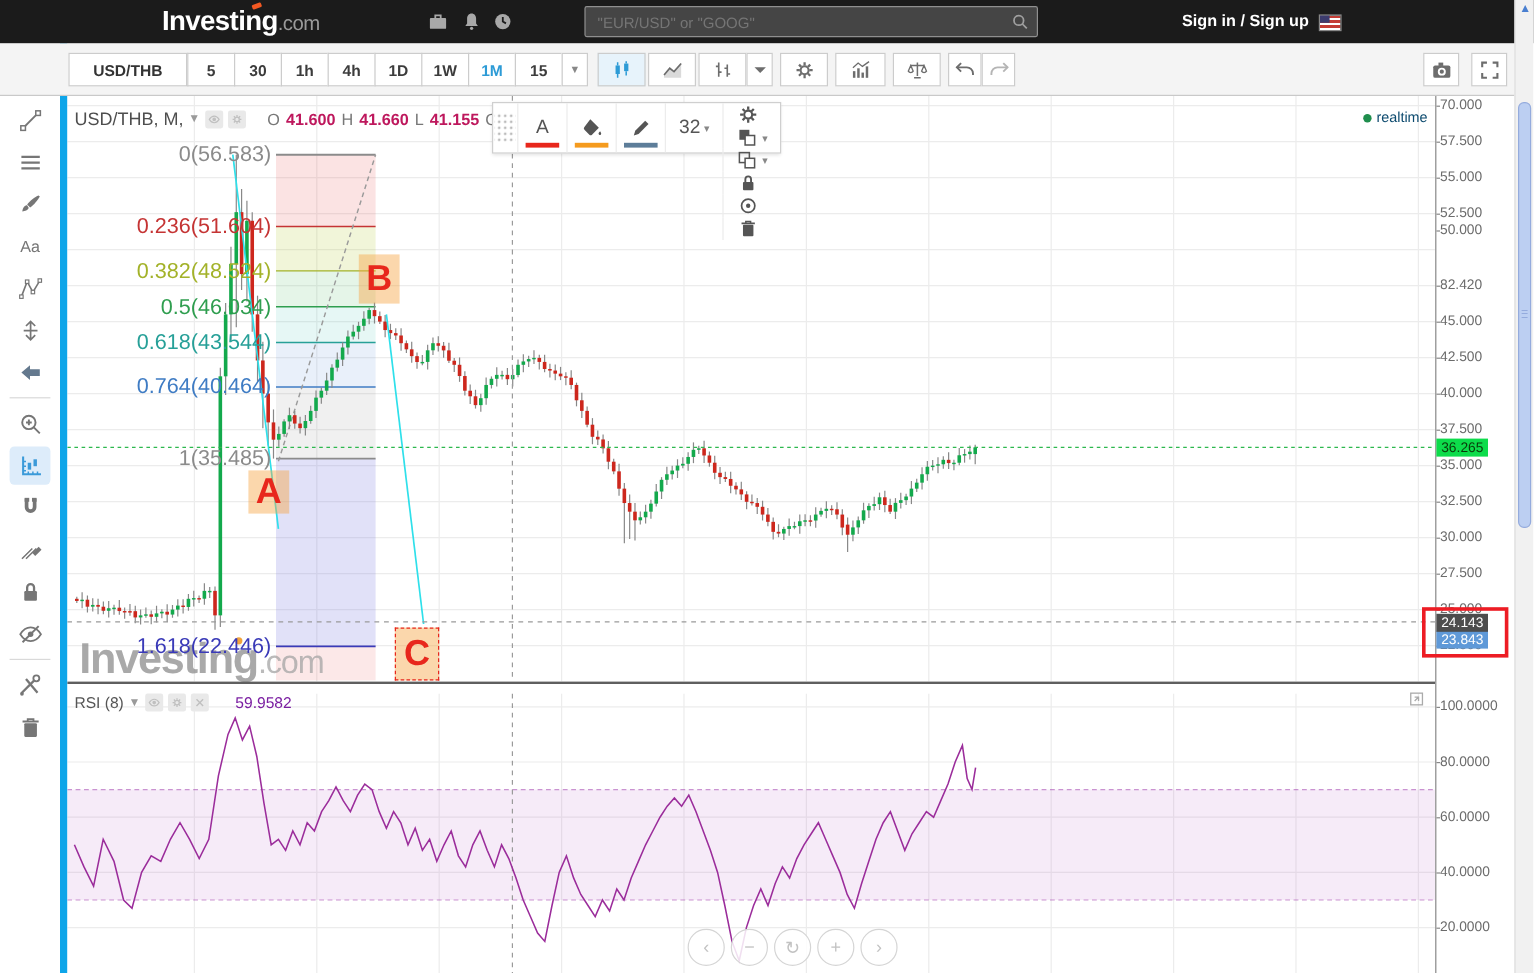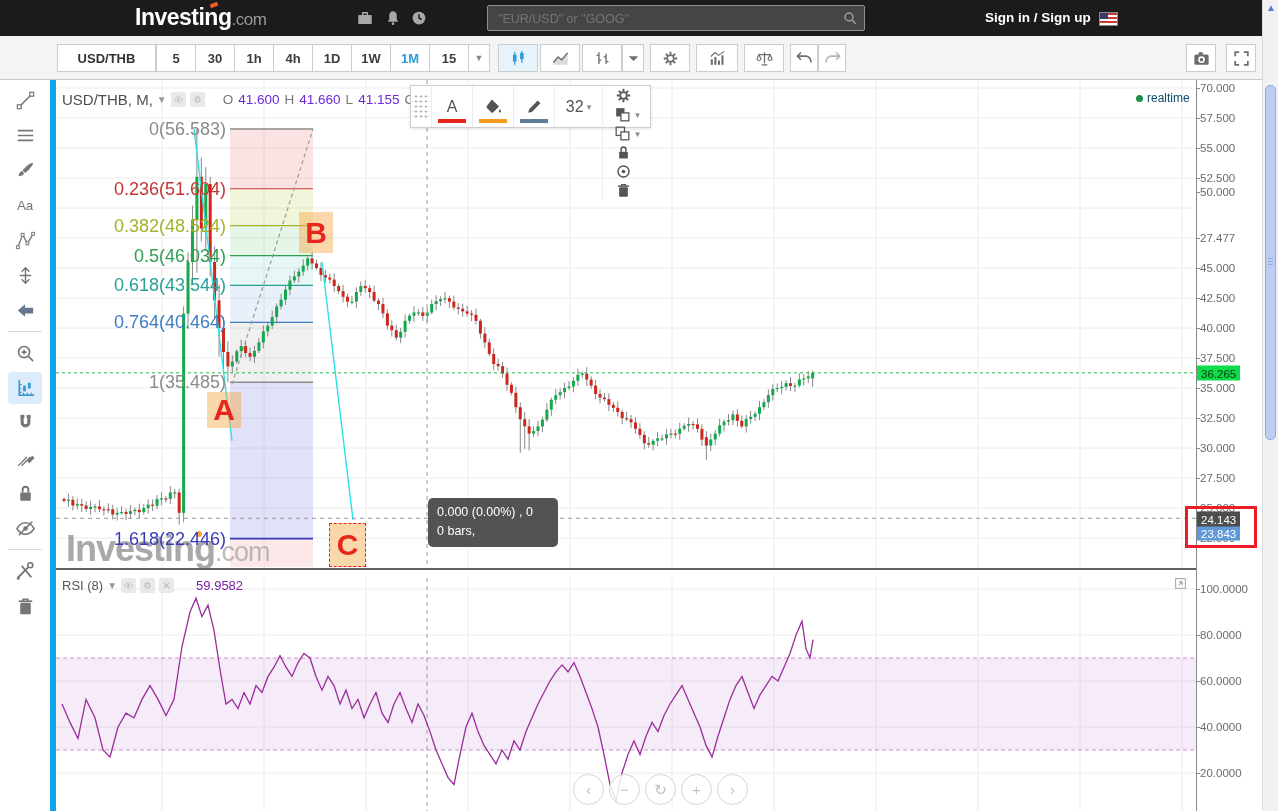--- a/index.html
+++ b/index.html
@@ -35,21 +35,21 @@
   .sdiv{width:34px;height:1px;background:#d9d9d9;margin:5px auto;}
   
   #main-svg{position:absolute;left:56px;top:80px;z-index:1;}
   #rsi-svg{position:absolute;left:56px;top:578px;z-index:1;}
   .chart-bottom-border{position:absolute;left:56px;top:568px;width:1140px;height:2px;background:#5f5f5f;z-index:3;}
   .title-row{position:absolute;left:62px;top:90px;height:18px;z-index:6;display:flex;align-items:center;font-size:15px;color:#4e4e4e;}
   .mini-ico{width:15px;height:15px;background:#e9e9e9;border-radius:2px;margin-left:4px;color:#c0c0c0;display:flex;align-items:center;justify-content:center;}
   .mini-ico svg{width:11px;height:11px;}
   .caret{color:#9a9a9a;font-size:10px;margin-left:4px;}
   .ohlc{display:flex;gap:5px;margin-left:18px;font-size:13.5px;color:#777;}
-  .ohlc b{color:#6d28d9;font-weight:normal;}
+  .ohlc b{color:#be185d;font-weight:bold;}
   .realtime{position:absolute;left:1136px;top:91px;z-index:6;font-size:12px;color:#0c4a6e;display:flex;align-items:center;gap:4px;}
   .realtime .dot{width:7px;height:7px;border-radius:50%;background:#1f8e4d;}
   .watermark{position:absolute;left:66px;top:528px;z-index:2;font-weight:bold;font-size:36px;color:#8d8d8d;opacity:0.75;letter-spacing:-1px;}
   .watermark .suffix{font-weight:normal;font-size:27px;color:#a5a5a5;}
   .wm-dot{position:absolute;left:196px;top:531px;width:6px;height:6px;border-radius:50%;background:#f2a33c;z-index:2;}
   
   .dtool{position:absolute;left:410px;top:85px;height:41px;background:#fff;border:1px solid #cfcfcf;box-shadow:0 1px 3px rgba(0,0,0,0.12);z-index:10;display:flex;align-items:stretch;}
   .dhandle{width:18px;background-image:radial-gradient(#bbb 1px,transparent 1.4px);background-size:5px 5px;background-position:center;margin:8px 1px;cursor:grab;}
   .dbtn{position:relative;width:40px;display:flex;align-items:center;justify-content:center;border-left:1px solid #ececec;color:#555;cursor:pointer;font-size:16px;}
   .dbtn svg{width:19px;height:19px;}
@@ -792,32 +792,28 @@
       <div class="fib-lbl" style="right: 1052px; top: 285.472px; color: rgb(39, 160, 152);">0.618(43.544)</div>
       <div class="fib-lbl" style="right: 1052px; top: 322.432px; color: rgb(63, 124, 196);">0.764(40.464)</div>
       <div class="fib-lbl" style="right: 1052px; top: 382.18px; color: rgb(139, 139, 139);">1(35.485)</div>
       <div class="fib-lbl" style="right: 1052px; top: 538.648px; color: rgb(58, 58, 184);">1.618(22.446)</div>
     </div>
 
   <div class="ptlabel" style="left:207px;top:392px;width:34px;height:36px">A</div>
   <div class="ptlabel" style="left:299px;top:212px;width:34px;height:41px">B</div>
   <div class="ptlabel dashed" style="left:329px;top:523px;width:37px;height:44px">C</div>
 
-  <div class="tooltip">
-    <div>0.000 (0.00%) , 0</div>
-    <div>0 bars,</div>
-  </div>
 
   <div class="paxis" id="paxis">
       <div class="ptick" style="top: 8px;">70.000</div>
       <div class="ptick" style="top: 38px;">57.500</div>
       <div class="ptick" style="top: 68px;">55.000</div>
       <div class="ptick" style="top: 98px;">52.500</div>
       <div class="ptick" style="top: 112px;">50.000</div>
-      <div class="ptick" style="top: 158px;">27.477</div>
+      <div class="ptick" style="top: 158px;">82.420</div>
       <div class="ptick" style="top: 188px;">45.000</div>
       <div class="ptick" style="top: 218px;">42.500</div>
       <div class="ptick" style="top: 248px;">40.000</div>
       <div class="ptick" style="top: 278px;">37.500</div>
       <div class="ptick" style="top: 308px;">35.000</div>
       <div class="ptick" style="top: 338px;">32.500</div>
       <div class="ptick" style="top: 368px;">30.000</div>
       <div class="ptick" style="top: 398px;">27.500</div>
       <div class="ptick" style="top: 428px;">25.000</div>
       <div class="ptick" style="top: 458px;">22.500</div>

